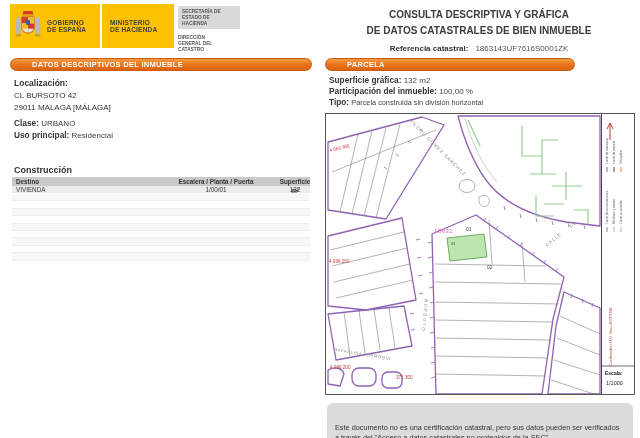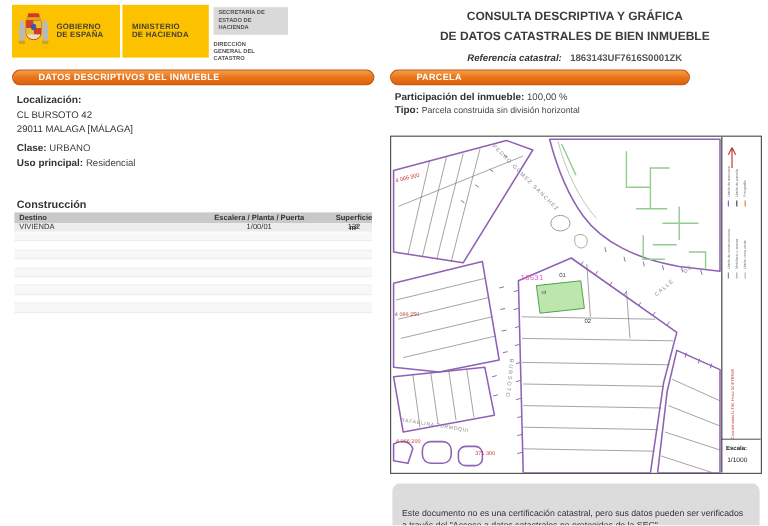--- a/index.html
+++ b/index.html
@@ -13,22 +13,22 @@
   .banner-box.b2{width:72px;margin-left:2px;padding-left:8px;}
   .banner-text{font-size:6.5px;font-weight:bold;color:#474035;line-height:7.5px;letter-spacing:.2px;}
   .escudo{margin-right:4px;flex:0 0 auto;}
   .dept{position:absolute;left:178px;top:6px;width:62px;}
   .secretaria{background:#D9D9D9;width:54px;padding:3px 4px;font-size:4.8px;font-weight:bold;
               color:#555;line-height:5.8px;}
   .direccion{margin-top:6px;font-size:4.8px;font-weight:bold;color:#555;line-height:5.8px;width:50px;}
   .doc-title{position:absolute;left:322px;top:7px;width:314px;text-align:center;}
   .doc-title .t{font-size:10px;font-weight:bold;color:#3c3c3c;line-height:16px;}
   .ref-line{margin-top:5px;font-size:8px;color:#333;}
-  .ref-line b{margin-right:7px;font-style:italic;}
-  .ref-value{color:#555;font-weight:bold;}
+  .ref-line b{margin-right:7px;}
+  .ref-value{color:#555;}
 
   
   .bar{position:absolute;height:13px;border-radius:7px;box-sizing:border-box;
        background:linear-gradient(180deg,#F59C40,#E8711A 55%,#DC640F);
        border:1px solid #C8590D;color:#fff;font-weight:bold;font-size:7.5px;
        line-height:11px;padding-left:21px;letter-spacing:.3px;}
   .bar-left{left:10px;top:58px;width:302px;}
   .bar-right{left:325px;top:58px;width:250px;}
 
   
@@ -137,20 +137,21 @@
     <div class="trow tempty"></div>
     <div class="trow tempty"></div>
     <div class="trow tempty"></div>
     <div class="trow tempty"></div>
     <div class="trow tempty"></div>
     <div class="trow tempty"></div>
     <div class="trow tempty"></div>
   </div>
 
   <div class="abs fields-right">
+    <div><span class="lbl">Superficie gráfica:</span> <span class="val">132 m2</span></div>
     <div><span class="lbl">Participación del inmueble:</span> <span class="val">100,00 %</span></div>
     <div><span class="lbl">Tipo:</span> <span class="val tipo-val">Parcela construida sin división horizontal</span></div>
   </div>
 
   <div class="abs mapbox">
     <svg width="308" height="280" viewBox="0 0 308 280">
 
       <g stroke="#8F62B5" stroke-width="1.3" fill="none" stroke-linejoin="round">
         <path d="M2,28 L96,3 L118,11 L60,105 L2,96 Z"></path>
         <path d="M2,122 L76,104 L90,186 L40,196 L2,192 Z"></path>

